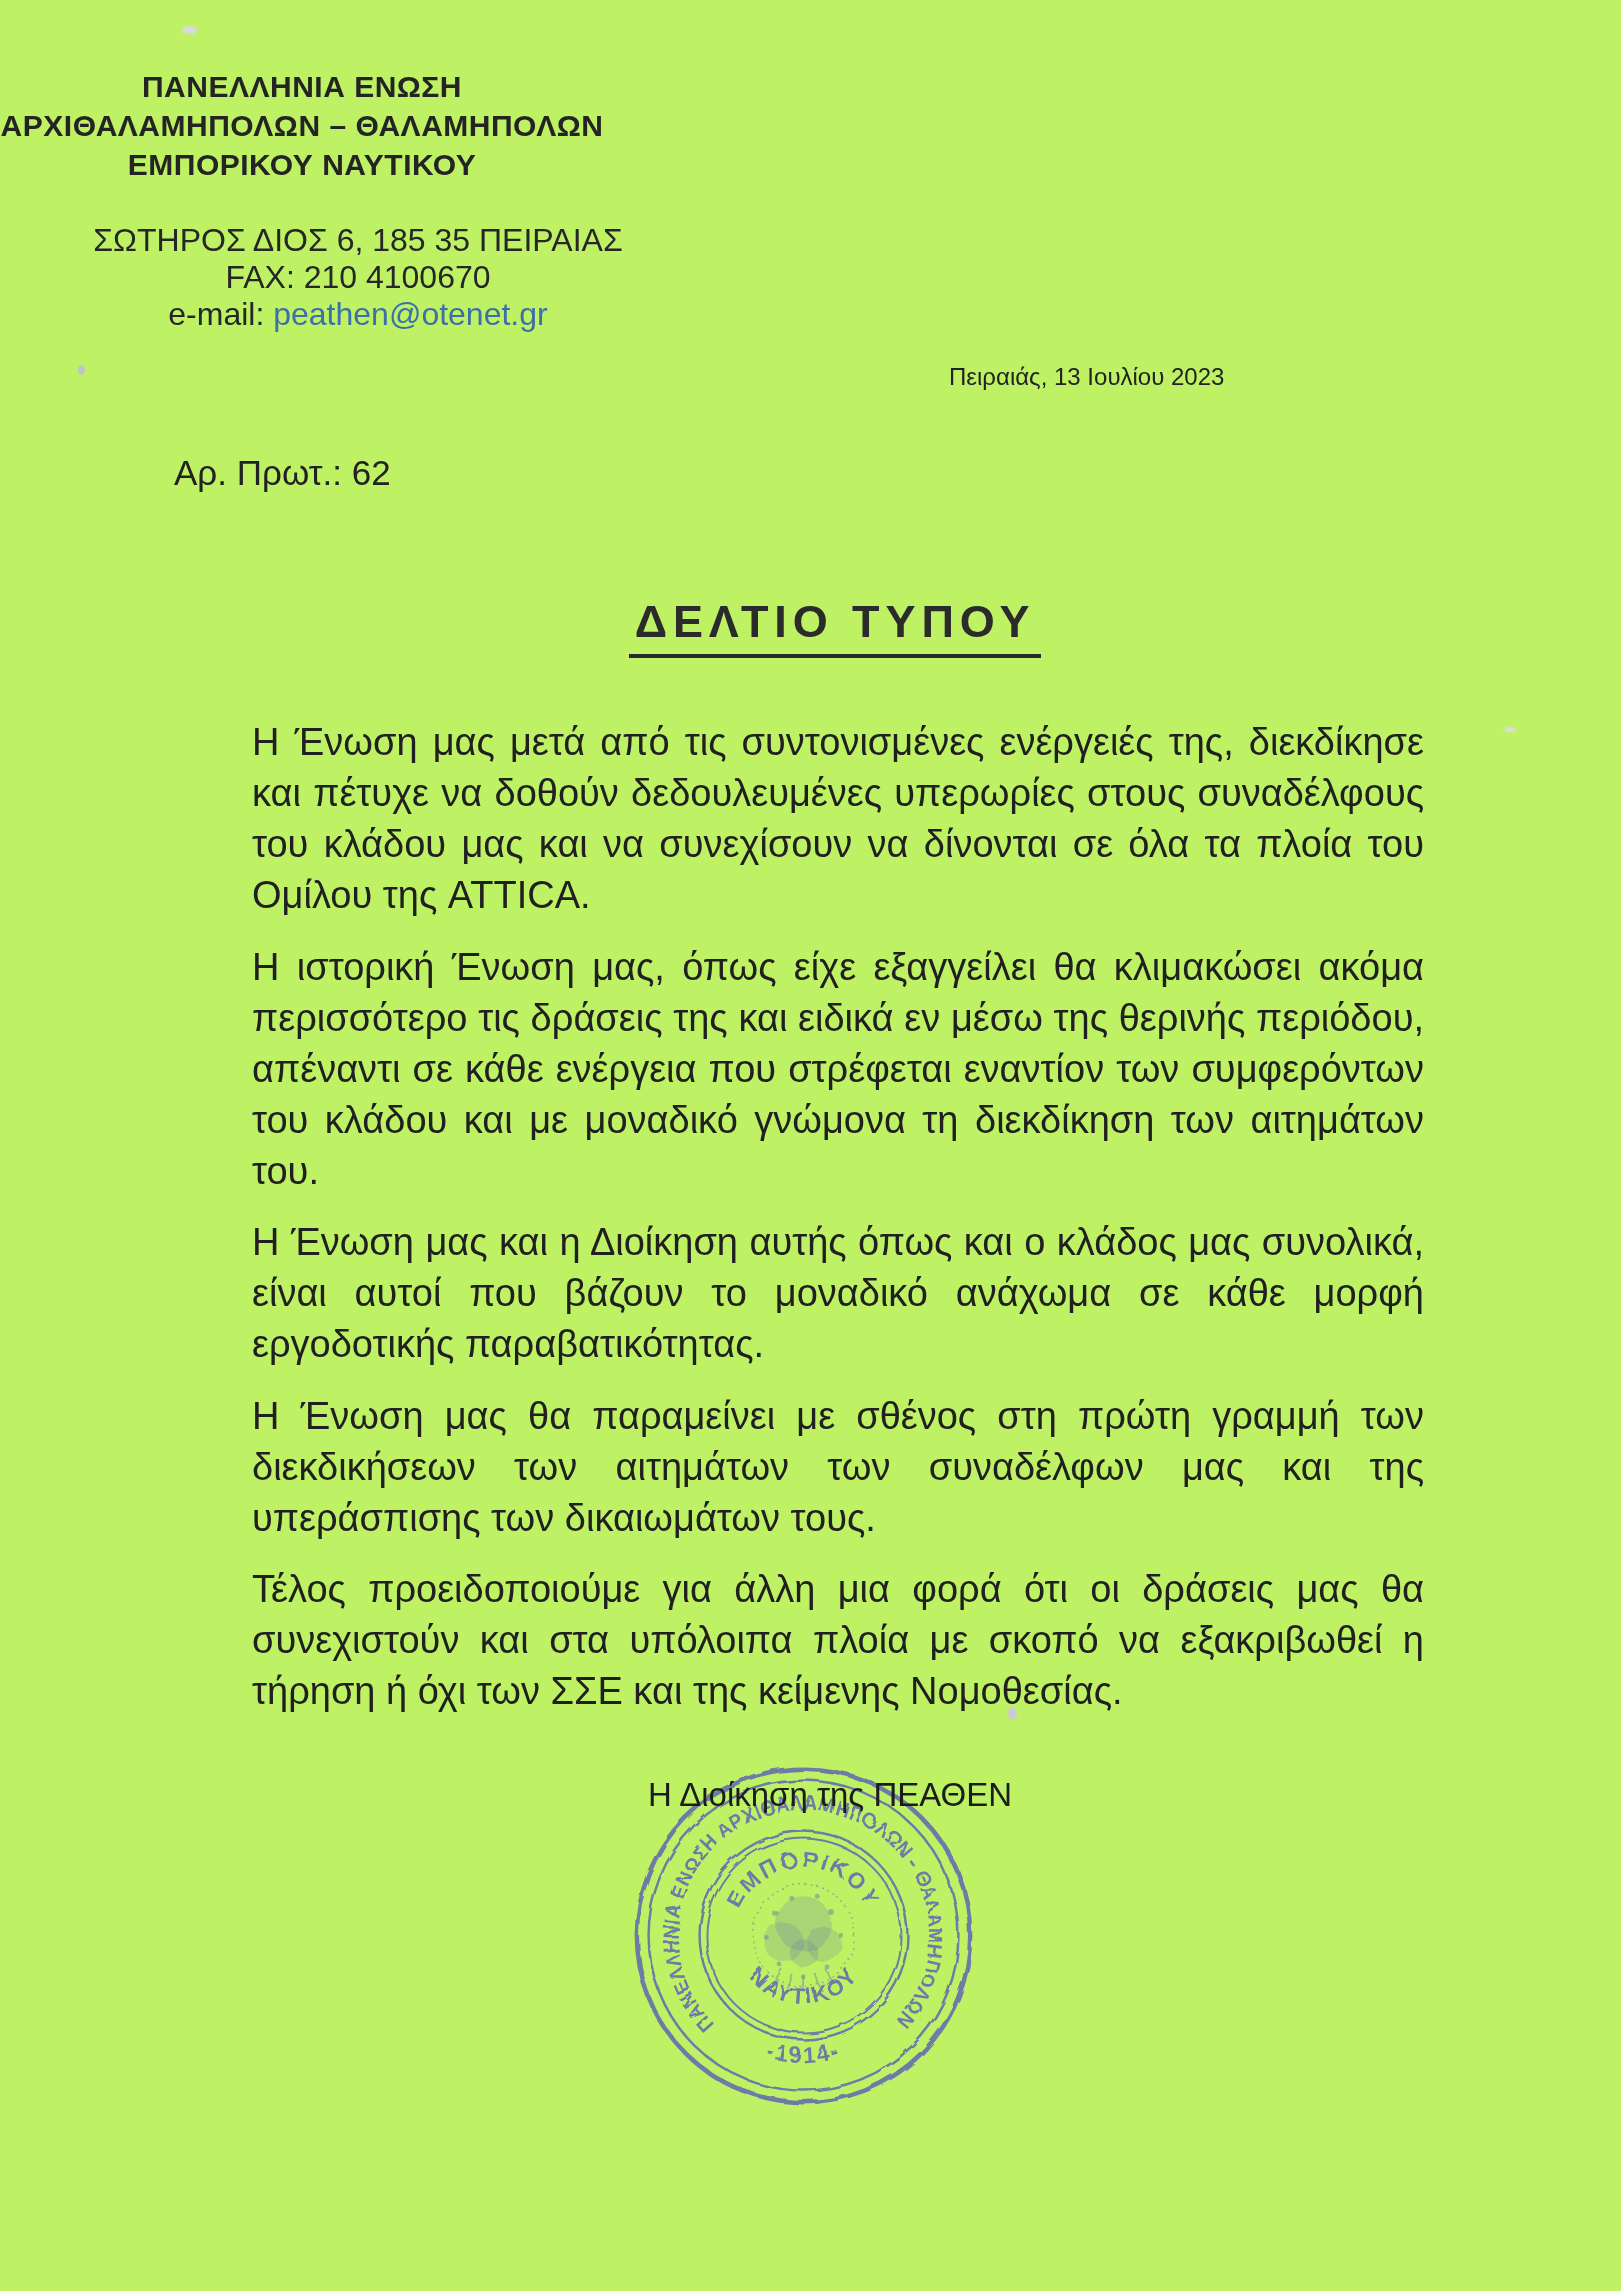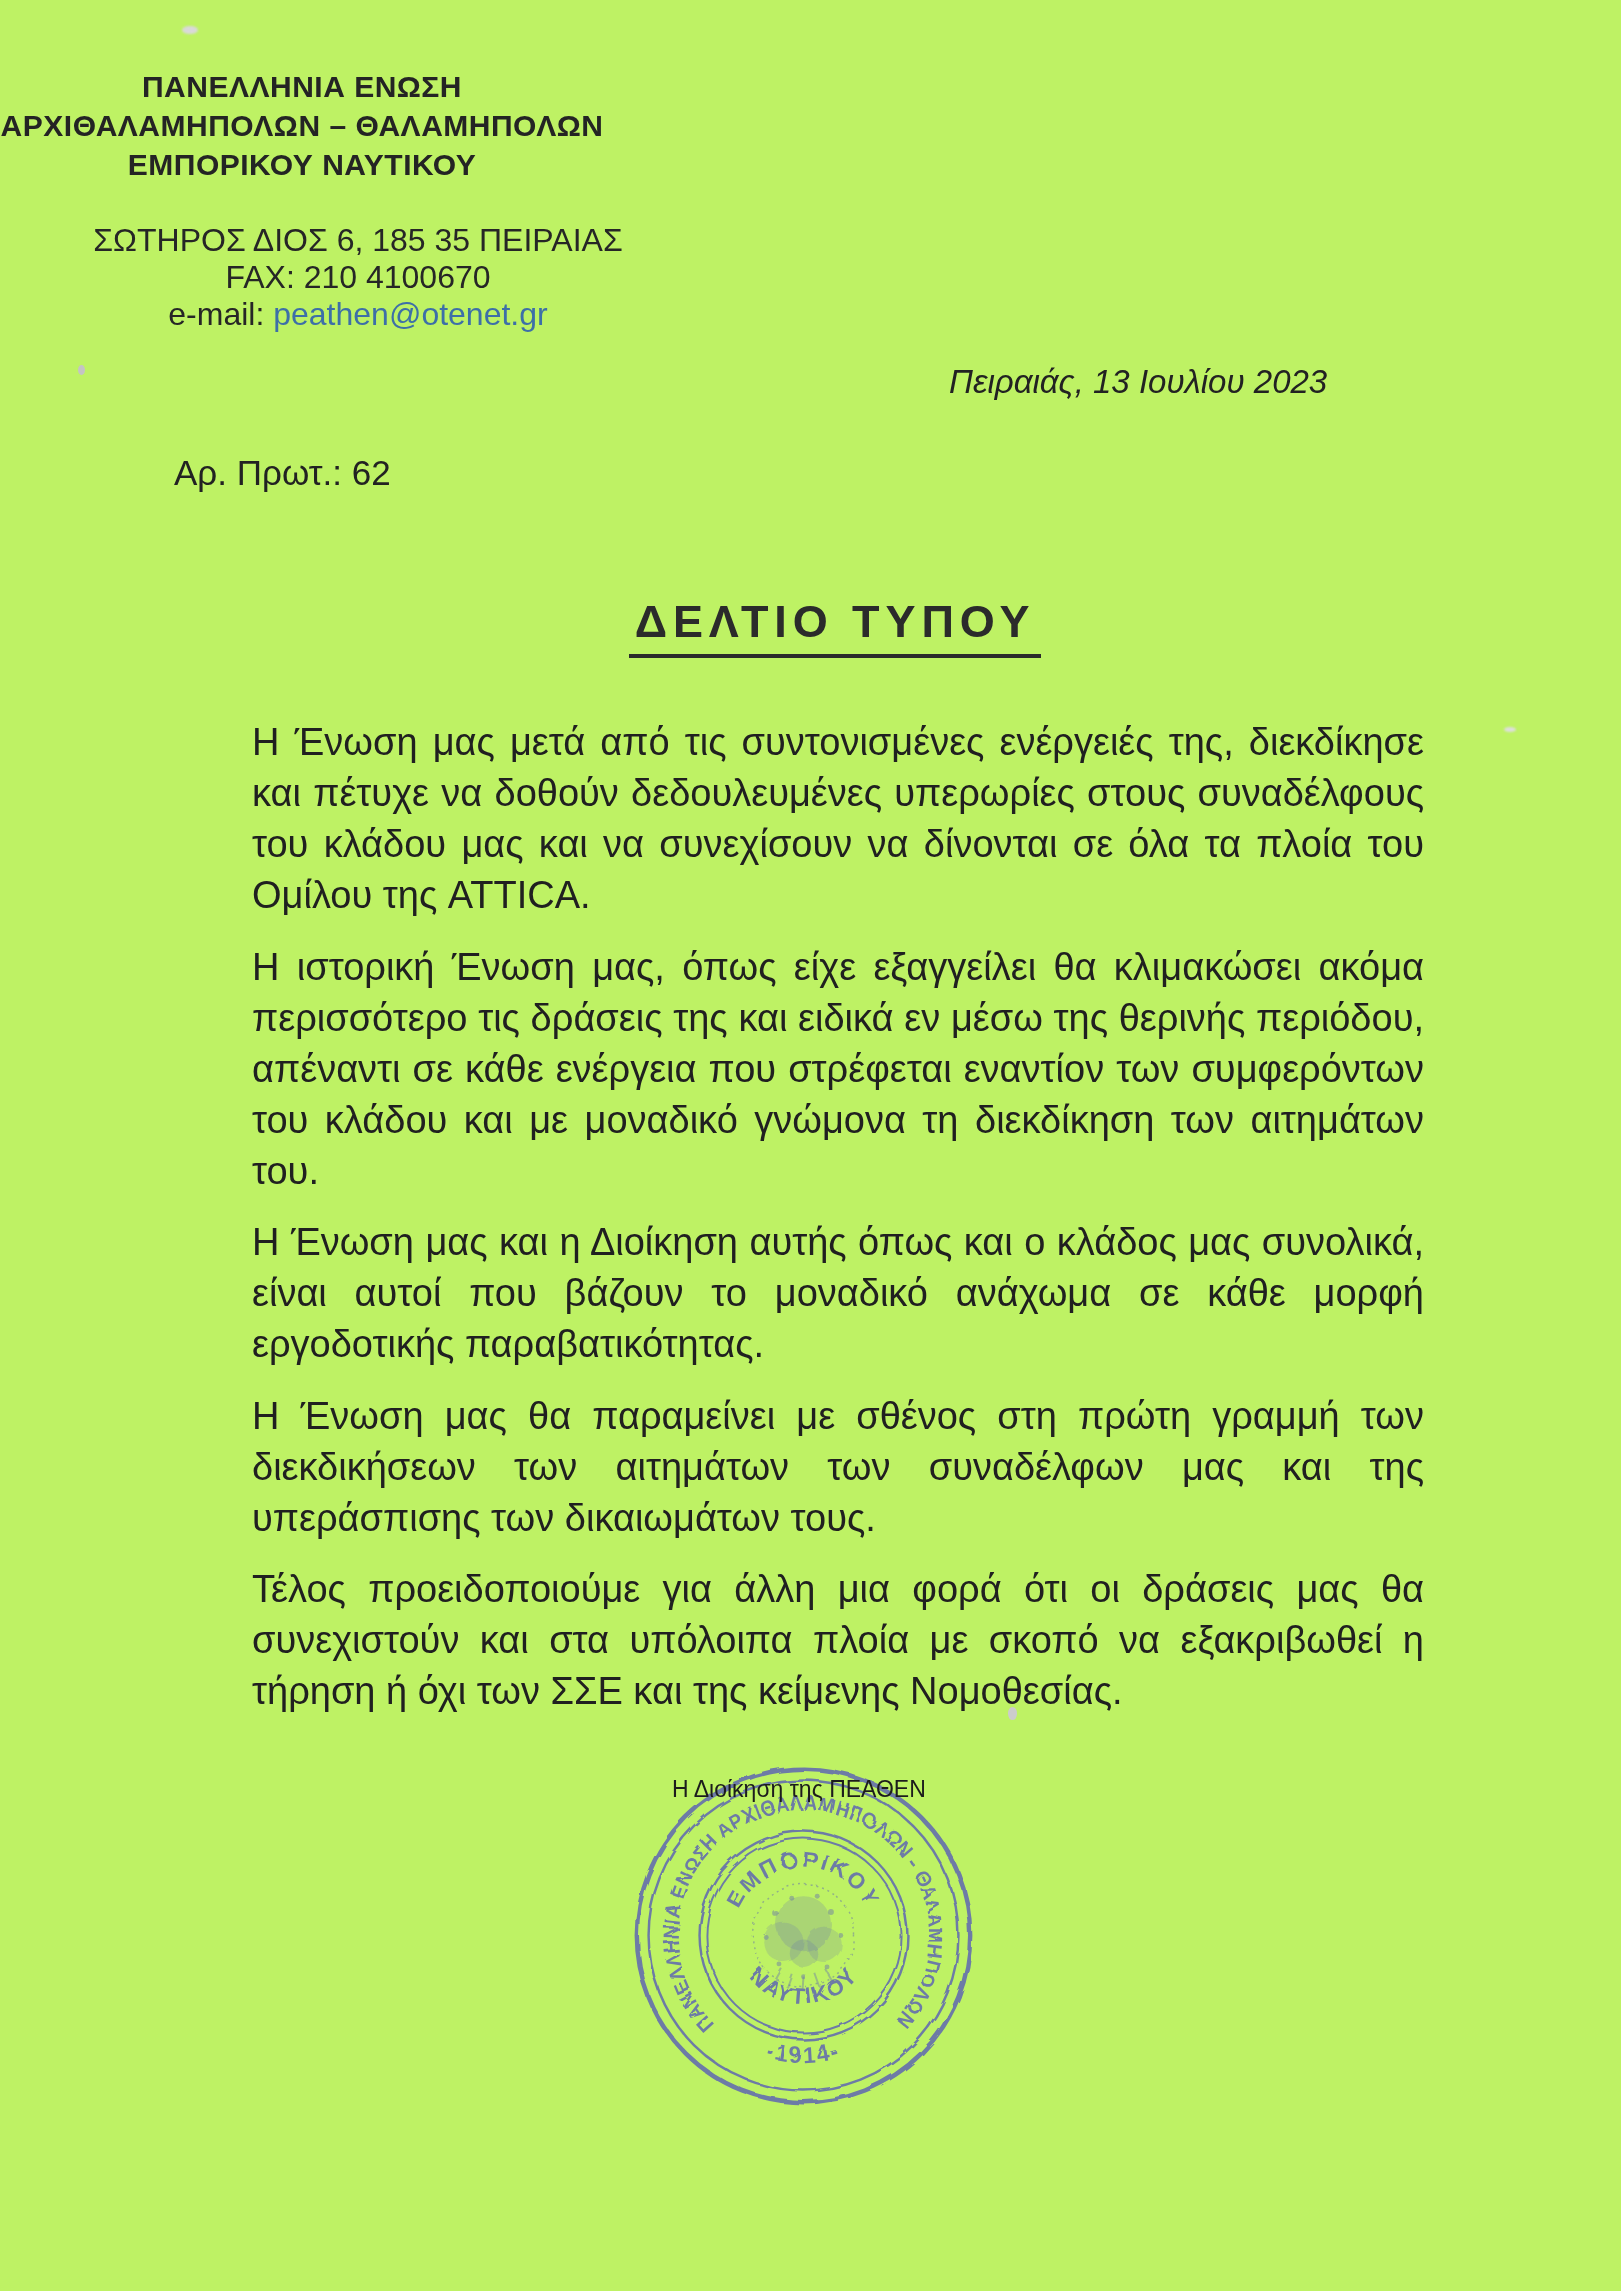--- a/index.html
+++ b/index.html
@@ -46,24 +46,23 @@
     color: #3d6fa8;
     text-underline-offset: 4.9px;
     cursor: pointer;
   }
 
   
   .date-line {
     position: absolute;
     top: 363px;
     left: 949px;
-    font-size: 33px;
+    font-size: 24px;
     color: #222222;
     white-space: nowrap;
-    font-style: italic;
   }
   .protocol-line {
     position: absolute;
     top: 453px;
     left: 174px;
     font-size: 35px;
     color: #222222;
     white-space: nowrap;
   }
 
@@ -98,22 +97,22 @@
     color: #202020;
   }
   .body-text p {
     margin: 0 0 20.6px 0;
   }
 
   
   .signature {
     position: absolute;
     top: 1776px;
-    left: 672px;
-    font-size: 23px;
+    left: 648px;
+    font-size: 33px;
     color: #1c1c1c;
     white-space: nowrap;
     z-index: 3;
   }
   .stamp-wrap {
     position: absolute;
     top: 1759px;
     left: 627px;
     width: 353px;
     height: 353px;

